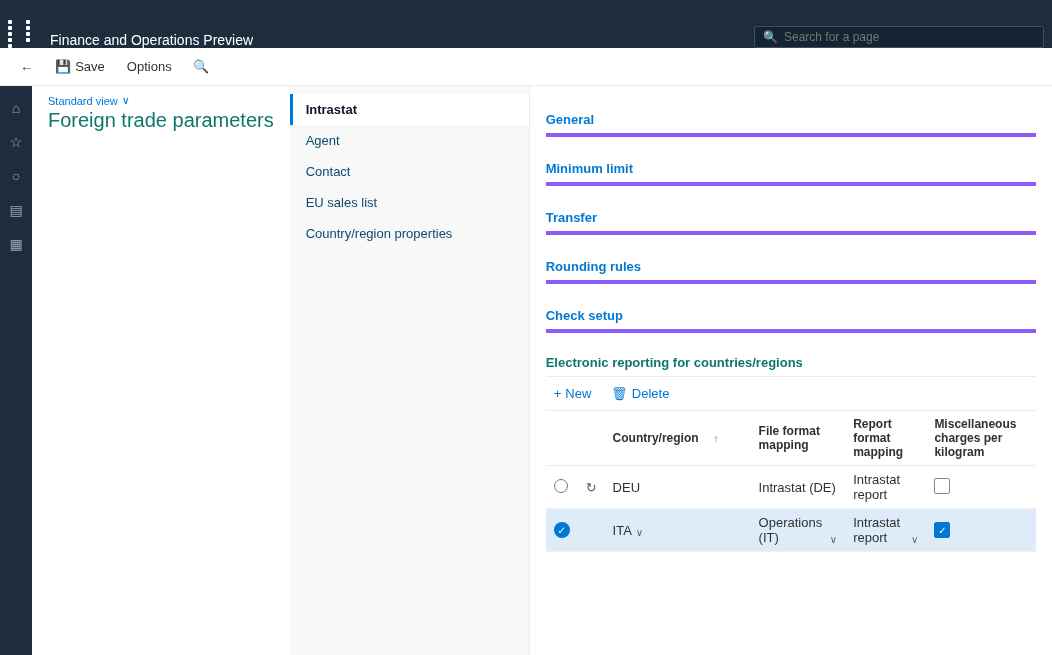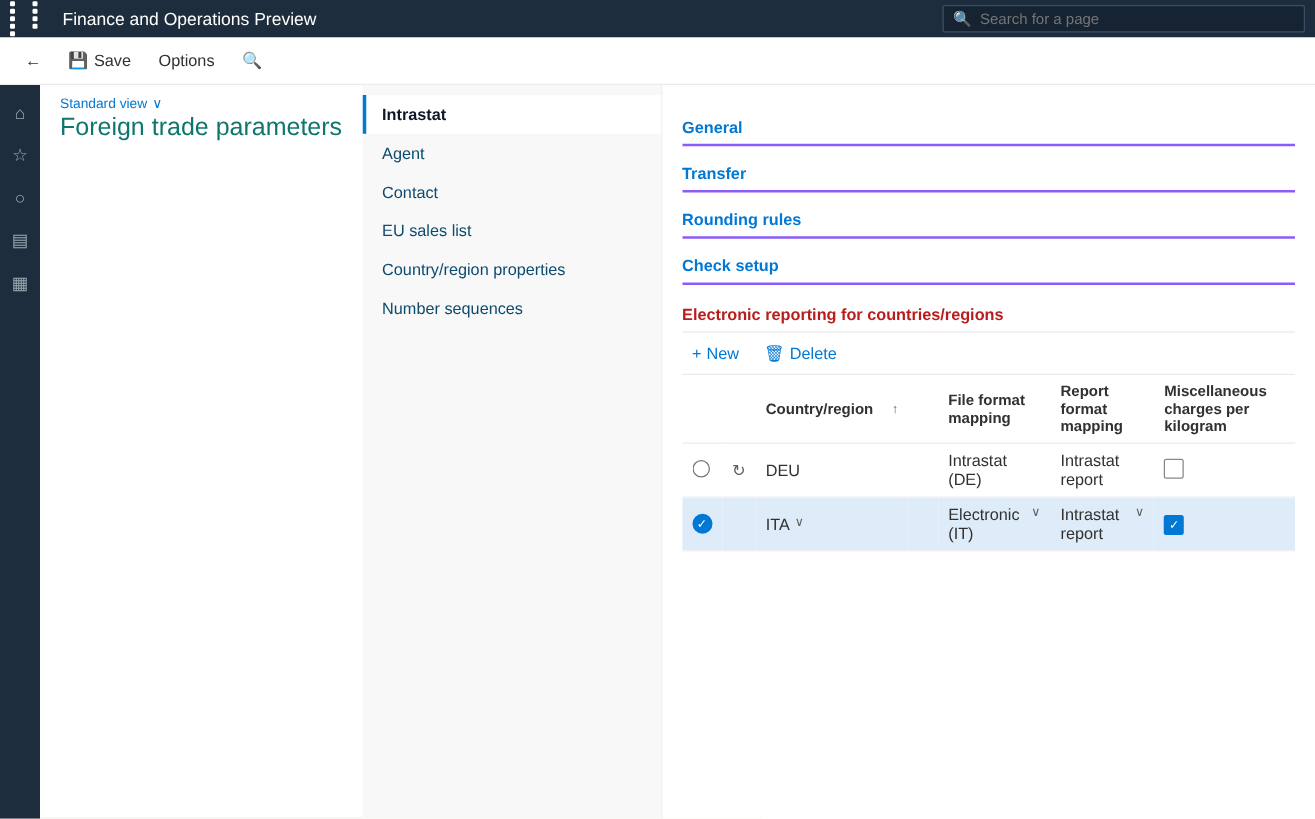--- a/index.html
+++ b/index.html
@@ -1,23 +1,23 @@
 <!DOCTYPE html>
 <html><head>
   <meta charset="utf-8">
   <style>
     * { box-sizing: border-box; margin: 0; padding: 0; }
     body { font-family: 'Segoe UI', sans-serif; font-size: 13px; background: #f3f2f1; color: #323130; }
 
     
     .top-bar {
       background: #1e2d3d;
-      height: 30px;
-      display: flex;
-      align-items: center;
+      height: 48px;
+      display: flex;
+      align-items: flex-end;
       padding: 0 8px;
       gap: 8px;
     }
     .top-bar-grid {
       display: grid;
       grid-template-columns: 16px 16px;
       gap: 2px;
       cursor: pointer;
     }
     .grid-dot { width: 4px; height: 4px; background: #fff; border-radius: 1px; }
@@ -157,42 +157,42 @@
       padding: 16px;
       overflow-y: auto;
       background: #fff;
     }
 
     .form-section-header {
       font-size: 13px;
       font-weight: 600;
       color: #0078d4;
       padding: 10px 0 6px;
-      border-bottom: 2px solid #8b5cf6;
-      margin-bottom: 4px;
+      border-bottom: 4px solid #8b5cf6;
+      margin-bottom: 14px;
       cursor: pointer;
     }
     .form-section-header:not(:first-child) {
       margin-top: 4px;
     }
 
     .section-title {
       font-size: 13px;
       font-weight: 600;
       color: #0078d4;
     }
 
     
     .electronic-reporting {
       margin-top: 8px;
     }
     .er-header {
       font-size: 13px;
       font-weight: 600;
-      color: #b91c1c;
+      color: #0f766e;
       padding: 8px 0 6px;
       border-bottom: 1px solid #edebe9;
     }
     .er-toolbar {
       display: flex;
       align-items: center;
       gap: 4px;
       padding: 6px 0;
       border-bottom: 1px solid #edebe9;
     }
@@ -265,21 +265,21 @@
       background: #0078d4;
       display: flex;
       align-items: center;
       justify-content: center;
       color: #fff;
       font-size: 10px;
     }
 
     .dropdown-cell {
       display: flex;
-      align-items: flex-start;
+      align-items: flex-end;
       gap: 4px;
     }
     .dropdown-arrow {
       color: #605e5c;
       font-size: 10px;
     }
 
     .col-sort {
       display: inline-flex;
       align-items: center;
@@ -356,28 +356,28 @@
         </div>
         <div class="side-menu-item">
           <span>Contact</span>
         </div>
         <div class="side-menu-item">
           <span>EU sales list</span>
         </div>
         <div class="side-menu-item">
           <span>Country/region properties</span>
         </div>
-        <div class="side-menu-item">
-          <span>Number sequences</span>
-        </div>
       </div>
 
       <div class="form-content">
         <div class="form-section-header">
           <span class="section-title">General</span>
+        </div>
+        <div class="form-section-header">
+          <span class="section-title">Minimum limit</span>
         </div>
         <div class="form-section-header">
           <span class="section-title">Transfer</span>
         </div>
         <div class="form-section-header">
           <span class="section-title">Rounding rules</span>
         </div>
         <div class="form-section-header">
           <span class="section-title">Check setup</span>
         </div>
@@ -451,21 +451,21 @@
                 <td></td>
                 <td>
                   <div class="dropdown-cell">
                     <span>ITA</span>
                     <span class="dropdown-arrow">∨</span>
                   </div>
                 </td>
                 <td></td>
                 <td>
                   <div class="dropdown-cell">
-                    <span>Electronic (IT)</span>
+                    <span>Operations (IT)</span>
                     <span class="dropdown-arrow">∨</span>
                   </div>
                 </td>
                 <td>
                   <div class="dropdown-cell">
                     <span>Intrastat report</span>
                     <span class="dropdown-arrow">∨</span>
                   </div>
                 </td>
                 <td>

